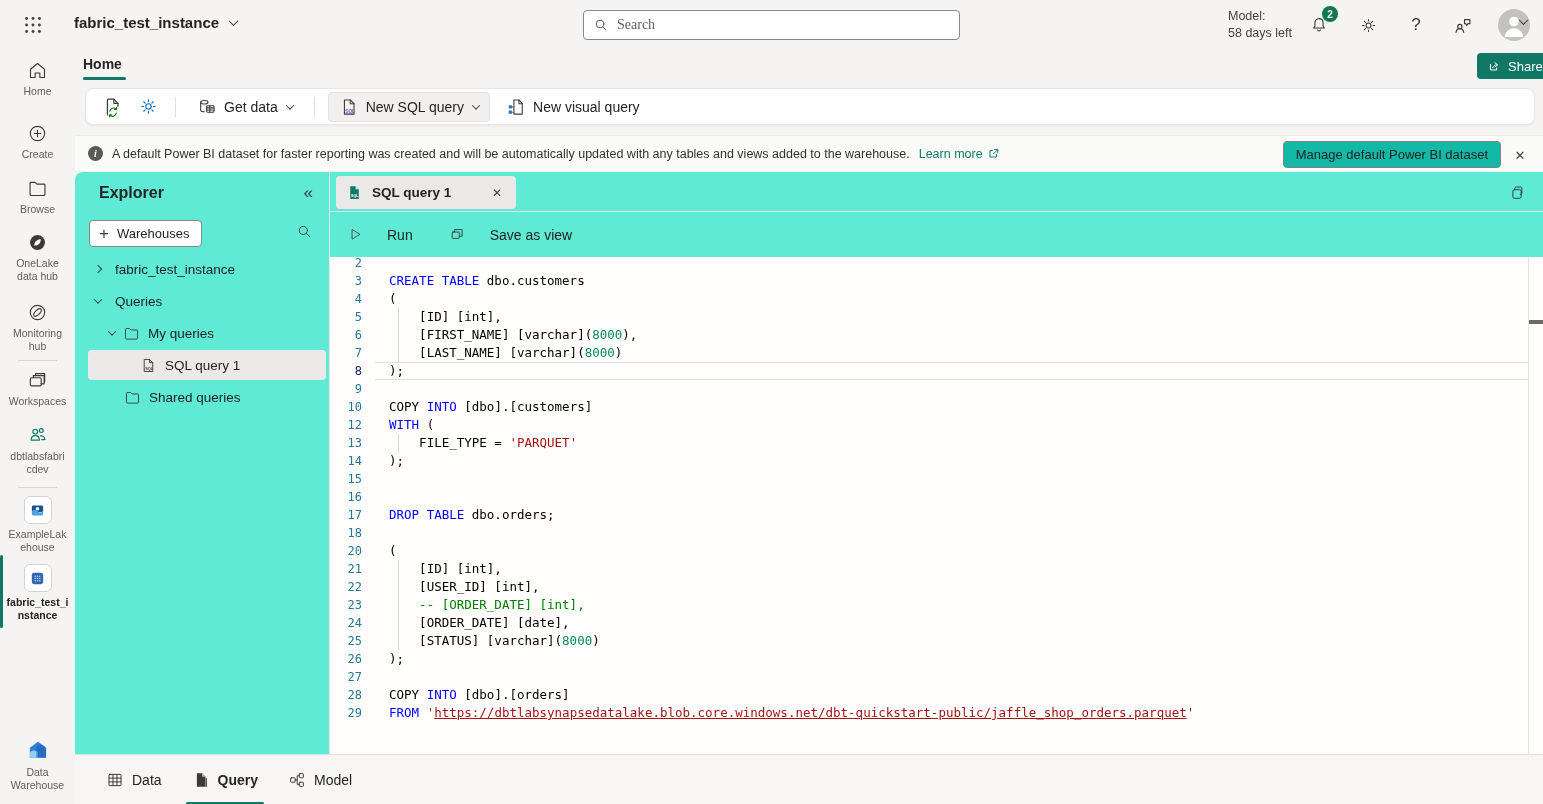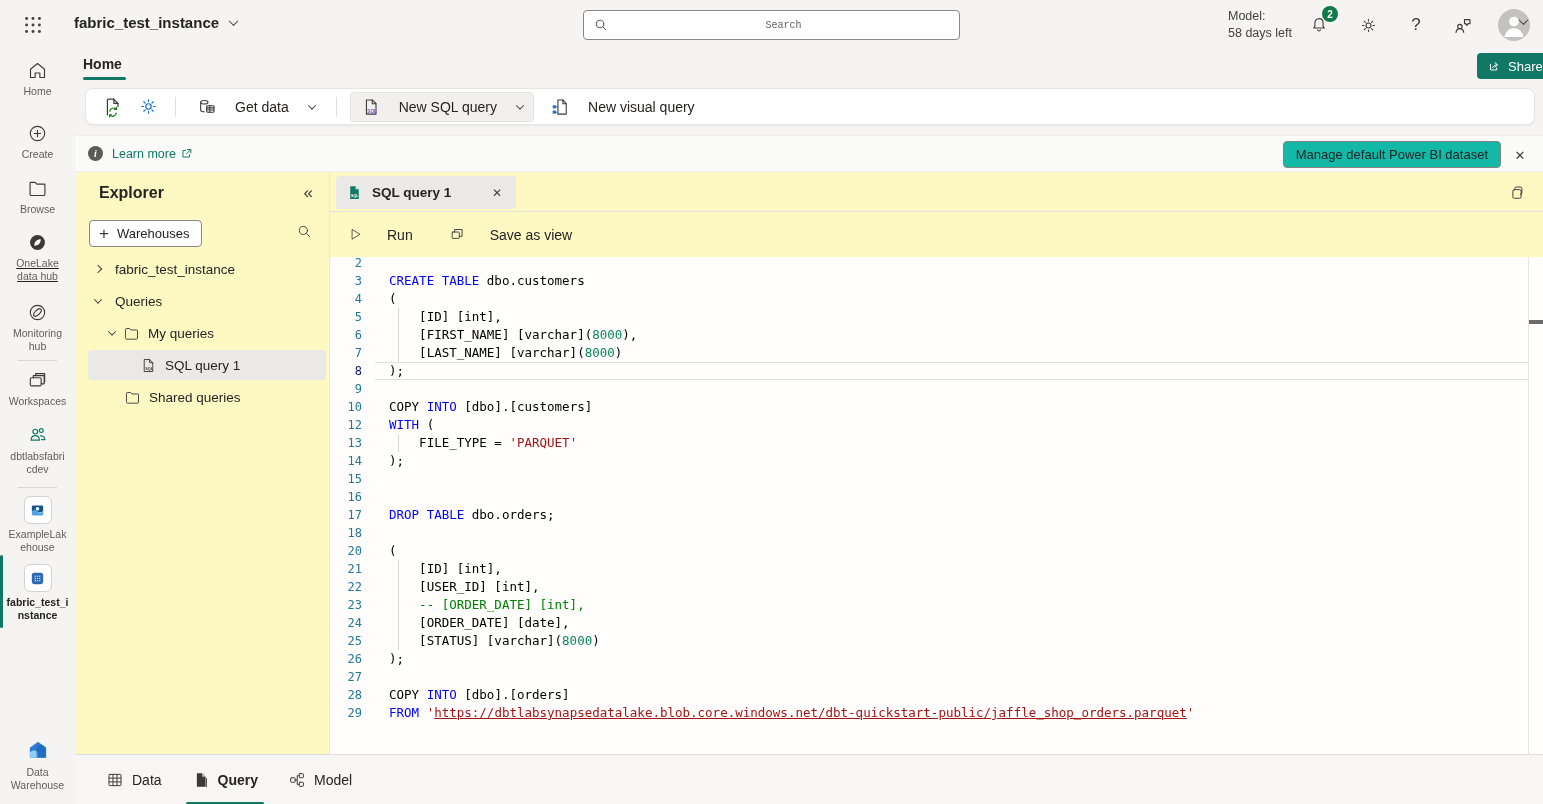--- a/index.html
+++ b/index.html
@@ -15,41 +15,41 @@
   
   .topchrome { position:absolute; left:0; top:0; width:1543px; height:84px; background:#f5f4f3; }
   .waffle { position:absolute; left:22px; top:14px; width:22px; height:22px; cursor:pointer; }
   .ws-title { position:absolute; left:74px; top:14px; display:flex; align-items:center; gap:11px;
               font-size:15px; font-weight:600; color:#242424; cursor:pointer; }
   .chev { display:inline-block; width:7px; height:7px; border-right:1.5px solid #424242; border-bottom:1.5px solid #424242; }
   .chev.down { transform:rotate(45deg) translate(-1px,-1px); }
   .chev.right { transform:rotate(-45deg); }
   .searchbox { position:absolute; left:583px; top:10px; width:377px; height:30px; background:#fff;
                border:1px solid #8a8886; border-radius:4px; display:flex; align-items:center; padding:0 9px; gap:8px; }
-  .searchbox input { border:none; outline:none; flex:1; font-size:10px; color:#323130; font-family:Liberation Mono, monospace; background:transparent;text-align:center; }
+  .searchbox input { border:none; outline:none; flex:1; font-size:14px; color:#323130; font-family:Liberation Serif, serif; background:transparent; }
   .searchbox input::placeholder { color:#605e5c; }
   .trial { position:absolute; left:1228px; top:8px; font-size:12.5px; color:#424242; line-height:17px; }
   .top-iconbtn { position:absolute; top:12px; width:26px; height:26px; display:flex; align-items:center; justify-content:center; cursor:pointer; }
   .badge { position:absolute; left:1322px; top:6px; min-width:16px; height:16px; border-radius:8px; background:#117849;
            color:#fff; font-size:10px; font-weight:700; display:flex; align-items:center; justify-content:center; padding:0 3px; }
   .help-glyph { font-size:17px; color:#3b3a39; }
   .avatar { position:absolute; left:1498px; top:9px; width:32px; height:32px; border-radius:50%; background:#c4c2bf; overflow:hidden; cursor:pointer; }
 
   .home-tab { position:absolute; left:83px; top:56px; font-size:14px; font-weight:600; color:#242424; cursor:pointer; }
   .home-underline { position:absolute; left:83px; top:77px; width:43px; height:3px; border-radius:2px; background:#117865; }
   .share-btn { position:absolute; left:1477px; top:53px; height:26px; padding:0 10px; background:#117865; border-radius:4px;
                color:#fff; font-size:13px; display:flex; align-items:center; gap:6px; cursor:pointer; }
 
   
   .ribbon { position:absolute; left:85px; top:88px; width:1450px; height:37px; background:#fff;
             border:1px solid #e8e6e4; border-radius:8px; box-shadow:0 1px 2px rgba(0,0,0,.05);
             display:flex; align-items:center; padding:0 12px; gap:8px; }
   .rb-iconbtn { width:28px; height:28px; display:flex; align-items:center; justify-content:center; border-radius:4px; cursor:pointer; }
   .rb-divider { width:1px; height:20px; background:#e0dedc; margin:0 5px; flex:none; }
-  .rb-btn { display:flex; align-items:center; gap:18px; font-size:14px; color:#252423; padding:4px 8px; border-radius:4px; cursor:pointer; }
+  .rb-btn { display:flex; align-items:center; gap:7px; font-size:14px; color:#252423; padding:4px 8px; border-radius:4px; cursor:pointer; }
   .rb-btn.pill { background:#f1f0ef; border:1px solid #e4e2e0; padding:4px 10px; }
   .rb-btn .chev { width:6px; height:6px; margin-left:2px; }
   .ribbon-collapse { position:absolute; right:16px; top:12px; cursor:pointer; }
 
   
   .banner { position:absolute; left:0; top:135px; width:1543px; height:37px; background:#fafaf9;
             border-top:1px solid #efedeb; border-bottom:1px solid #efedeb;
             display:flex; align-items:center; padding-left:88px; gap:9px; font-size:12.5px; color:#323130; }
   .info-circ { width:15px; height:15px; border-radius:50%; background:#5b5a58; color:#fff; font-size:10px; font-weight:700;
                display:flex; align-items:center; justify-content:center; font-family:"Liberation Serif",serif; font-style:italic; flex:none; }
@@ -63,21 +63,21 @@
   .rail { position:absolute; left:0; top:50px; width:75px; height:754px; background:#f5f4f3; }
   .rail-item { position:absolute; left:0; width:75px; display:flex; flex-direction:column; align-items:center; cursor:pointer; }
   .rail-item .lbl { font-size:10.5px; color:#605e5c; line-height:13px; margin-top:4px; text-align:center; white-space:pre-line; }
   .rail-item.selected .lbl { font-weight:700; color:#242424; }
   .rail-divider { position:absolute; left:18px; width:39px; height:1px; background:#d8d6d4; }
   .sel-bar { position:absolute; left:0; top:505px; width:3px; height:73px; background:#117865; border-radius:2px; }
   .badge-ic { width:28px; height:28px; background:#fff; border:1px solid #d4d2cf; border-radius:6px;
               display:flex; align-items:center; justify-content:center; }
 
   
-  .main { position:absolute; left:75px; top:172px; width:1468px; height:583px; background:#fef9c3;
+  .main { position:absolute; left:75px; top:172px; width:1468px; height:583px; background:#5eead4;
           border-radius:8px 0 0 0; border-bottom:1px solid #e1dfdd; }
 
   
   .explorer { position:absolute; left:0; top:0; width:255px; height:100%; border-right:1px solid #eae8e6; }
   .exp-title { position:absolute; left:24px; top:12px; font-size:16px; font-weight:600; color:#242424; }
   .exp-collapse { position:absolute; right:16px; top:11px; font-size:17px; color:#3b3a39; cursor:pointer; }
   .wh-btn { position:absolute; left:14px; top:48px; height:27px; padding:0 12px 0 9px; border:1px solid #8a8886; border-radius:4px;
             background:#fff; display:flex; align-items:center; gap:8px; font-size:13px; color:#242424; cursor:pointer; }
   .wh-btn .plus { font-size:17px; font-weight:400; color:#3b3a39; line-height:1; }
   .exp-search { position:absolute; right:16px; top:51px; cursor:pointer; }
@@ -250,20 +250,21 @@
       </svg>
     <span>New visual query</span>
   </div>
 </div>
 <div class="ribbon-collapse">
   <span class="chev down"></span>
 </div>
 
 <div class="banner">
   <span class="info-circ">i</span>
+  <span>A default Power BI dataset for faster reporting was created and will be automatically updated with any tables and views added to the warehouse.</span>
   <span class="learn-more">
     <span>Learn more</span>
     <svg width="13" height="13" viewBox="0 0 24 24" style="stroke:#117865;fill:none;stroke-width:1.8;stroke-linecap:round;stroke-linejoin:round;">
       <path d="M10 6.5H5.5v12h12V14"></path>
         <path d="M13.5 4.5H20V11"></path>
         <path d="M19.5 5 12 12.5"></path>
       </svg>
   </span>
   <div class="manage-btn">Manage default Power BI dataset</div>
   <div class="banner-close">
@@ -286,21 +287,21 @@
         <path d="M12 8.4v7.2M8.4 12h7.2"></path>
       </svg>
     <span class="lbl">Create</span>
   </div>
   <div class="rail-item" style="top:128px;">
     <svg width="21" height="21" viewBox="0 0 24 24" class="ic">
         <path d="M3.5 6a1 1 0 0 1 1-1h4.8l2 2h8.2a1 1 0 0 1 1 1v10.5a1.5 1.5 0 0 1-1.5 1.5H5a1.5 1.5 0 0 1-1.5-1.5z"></path>
       </svg>
     <span class="lbl">Browse</span>
   </div>
-  <div class="rail-item" style="top:182px;text-decoration:underline;">
+  <div class="rail-item" style="top:182px;">
     <svg width="21" height="21" viewBox="0 0 24 24">
         <circle cx="12" cy="12" r="8.5" fill="#3b3a39"></circle>
         <path d="M8.3 15.7c0-4.7 3.2-7.4 7.4-7.4 0 4.7-2.7 7.4-7.4 7.4z" fill="#fff"></path>
       </svg>
     <span class="lbl">OneLake
 data hub</span>
   </div>
   <div class="rail-item" style="top:252px;">
     <svg width="21" height="21" viewBox="0 0 24 24" class="ic">
         <circle cx="12" cy="12" r="8.2"></circle>

